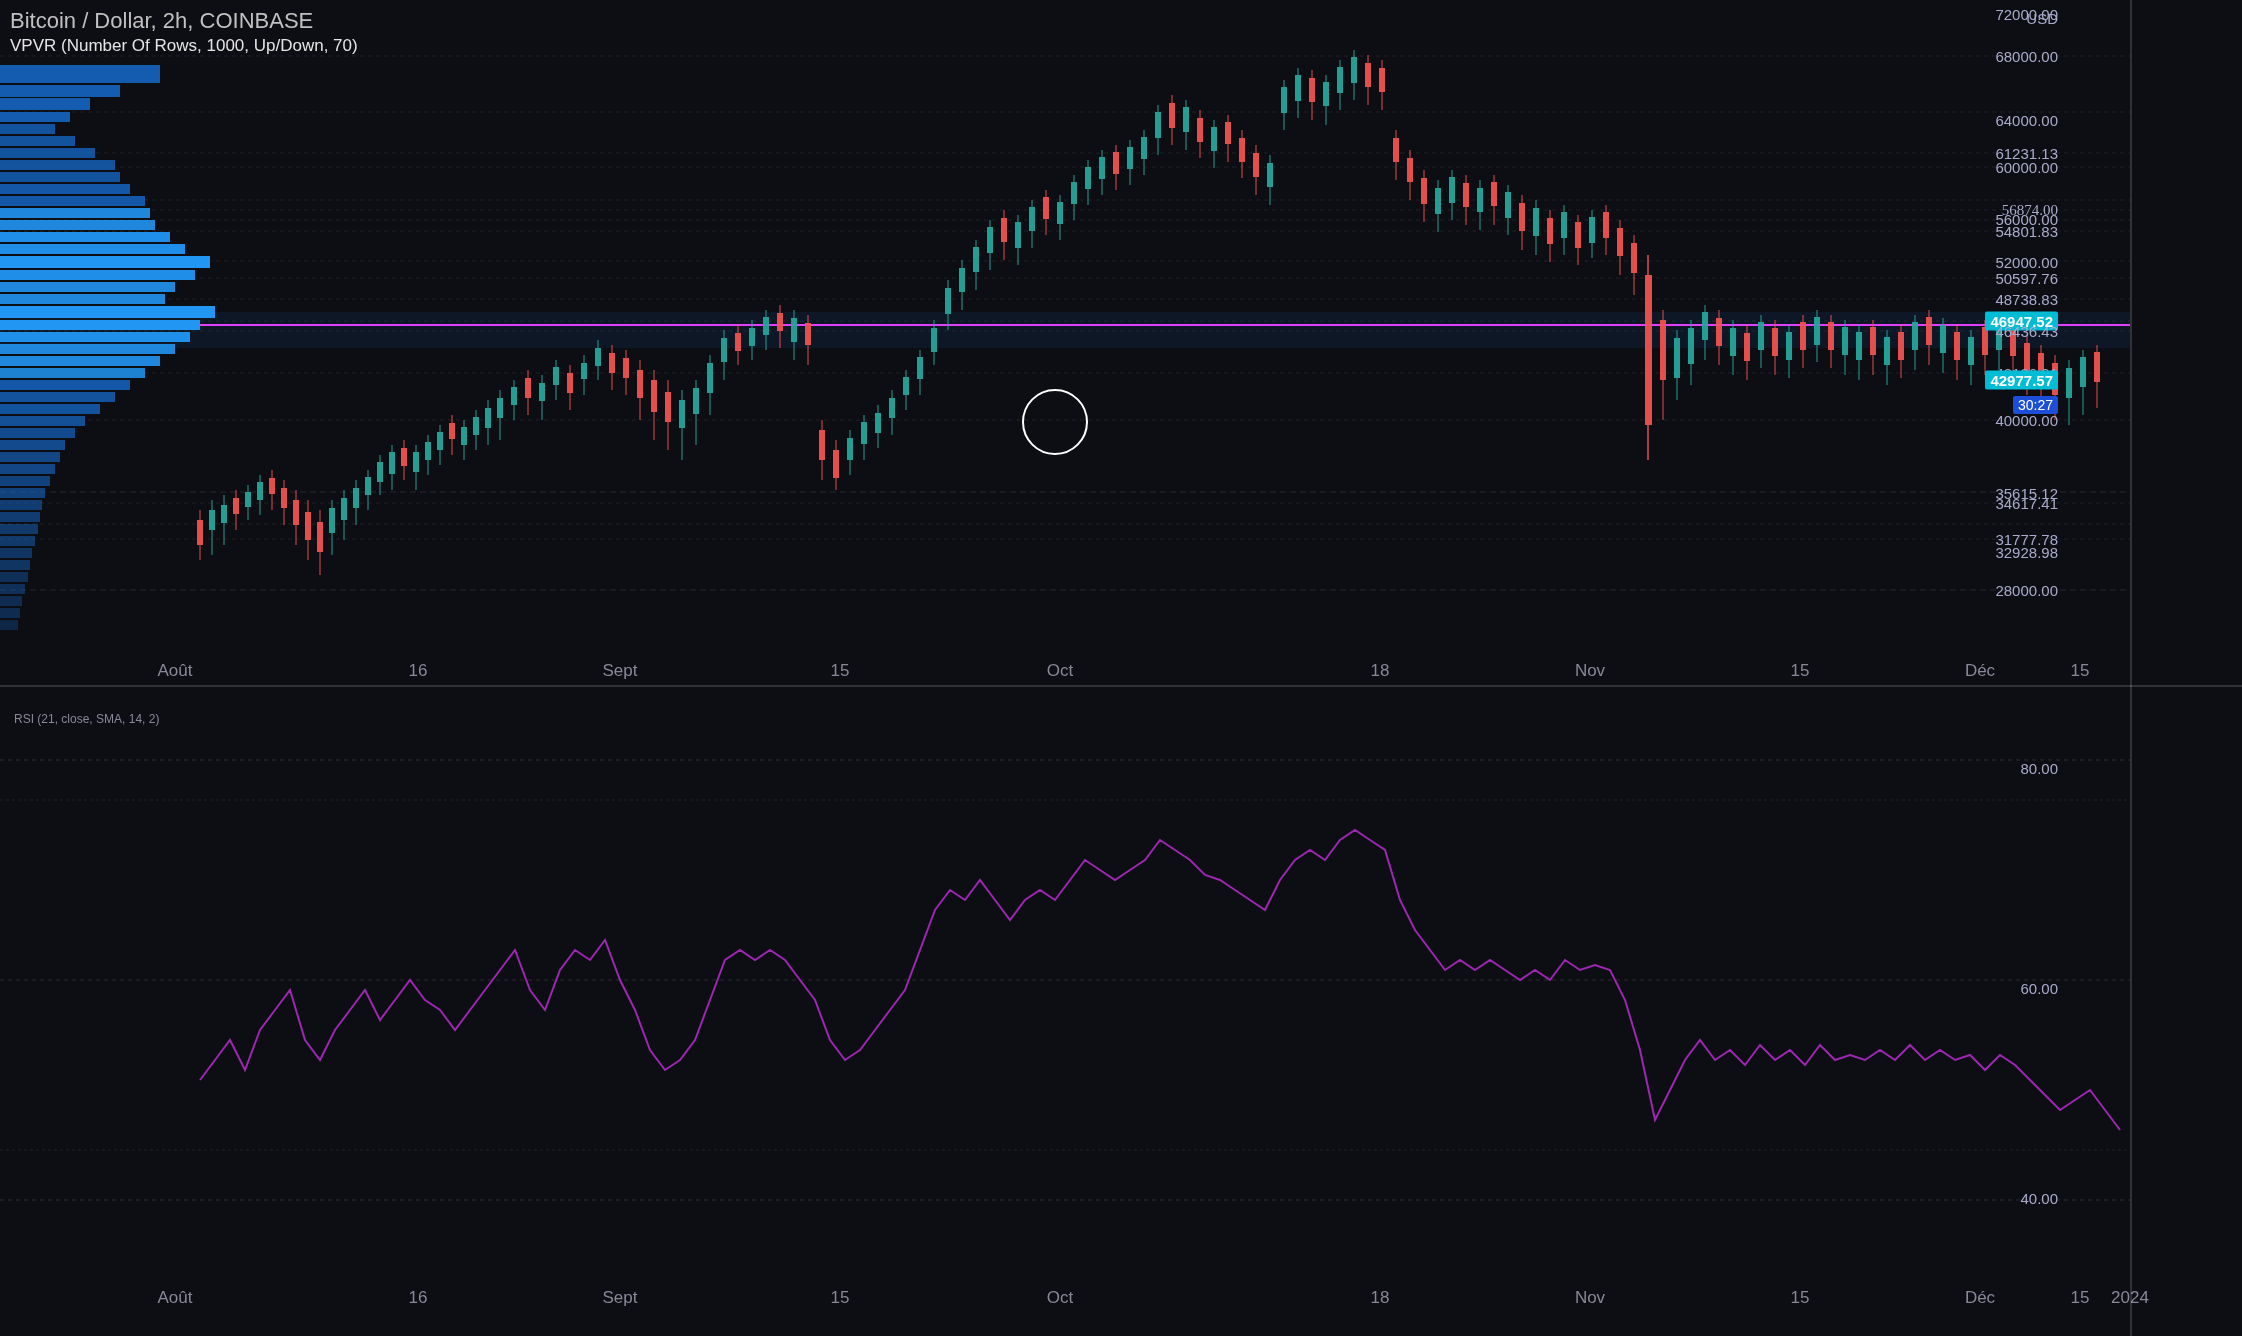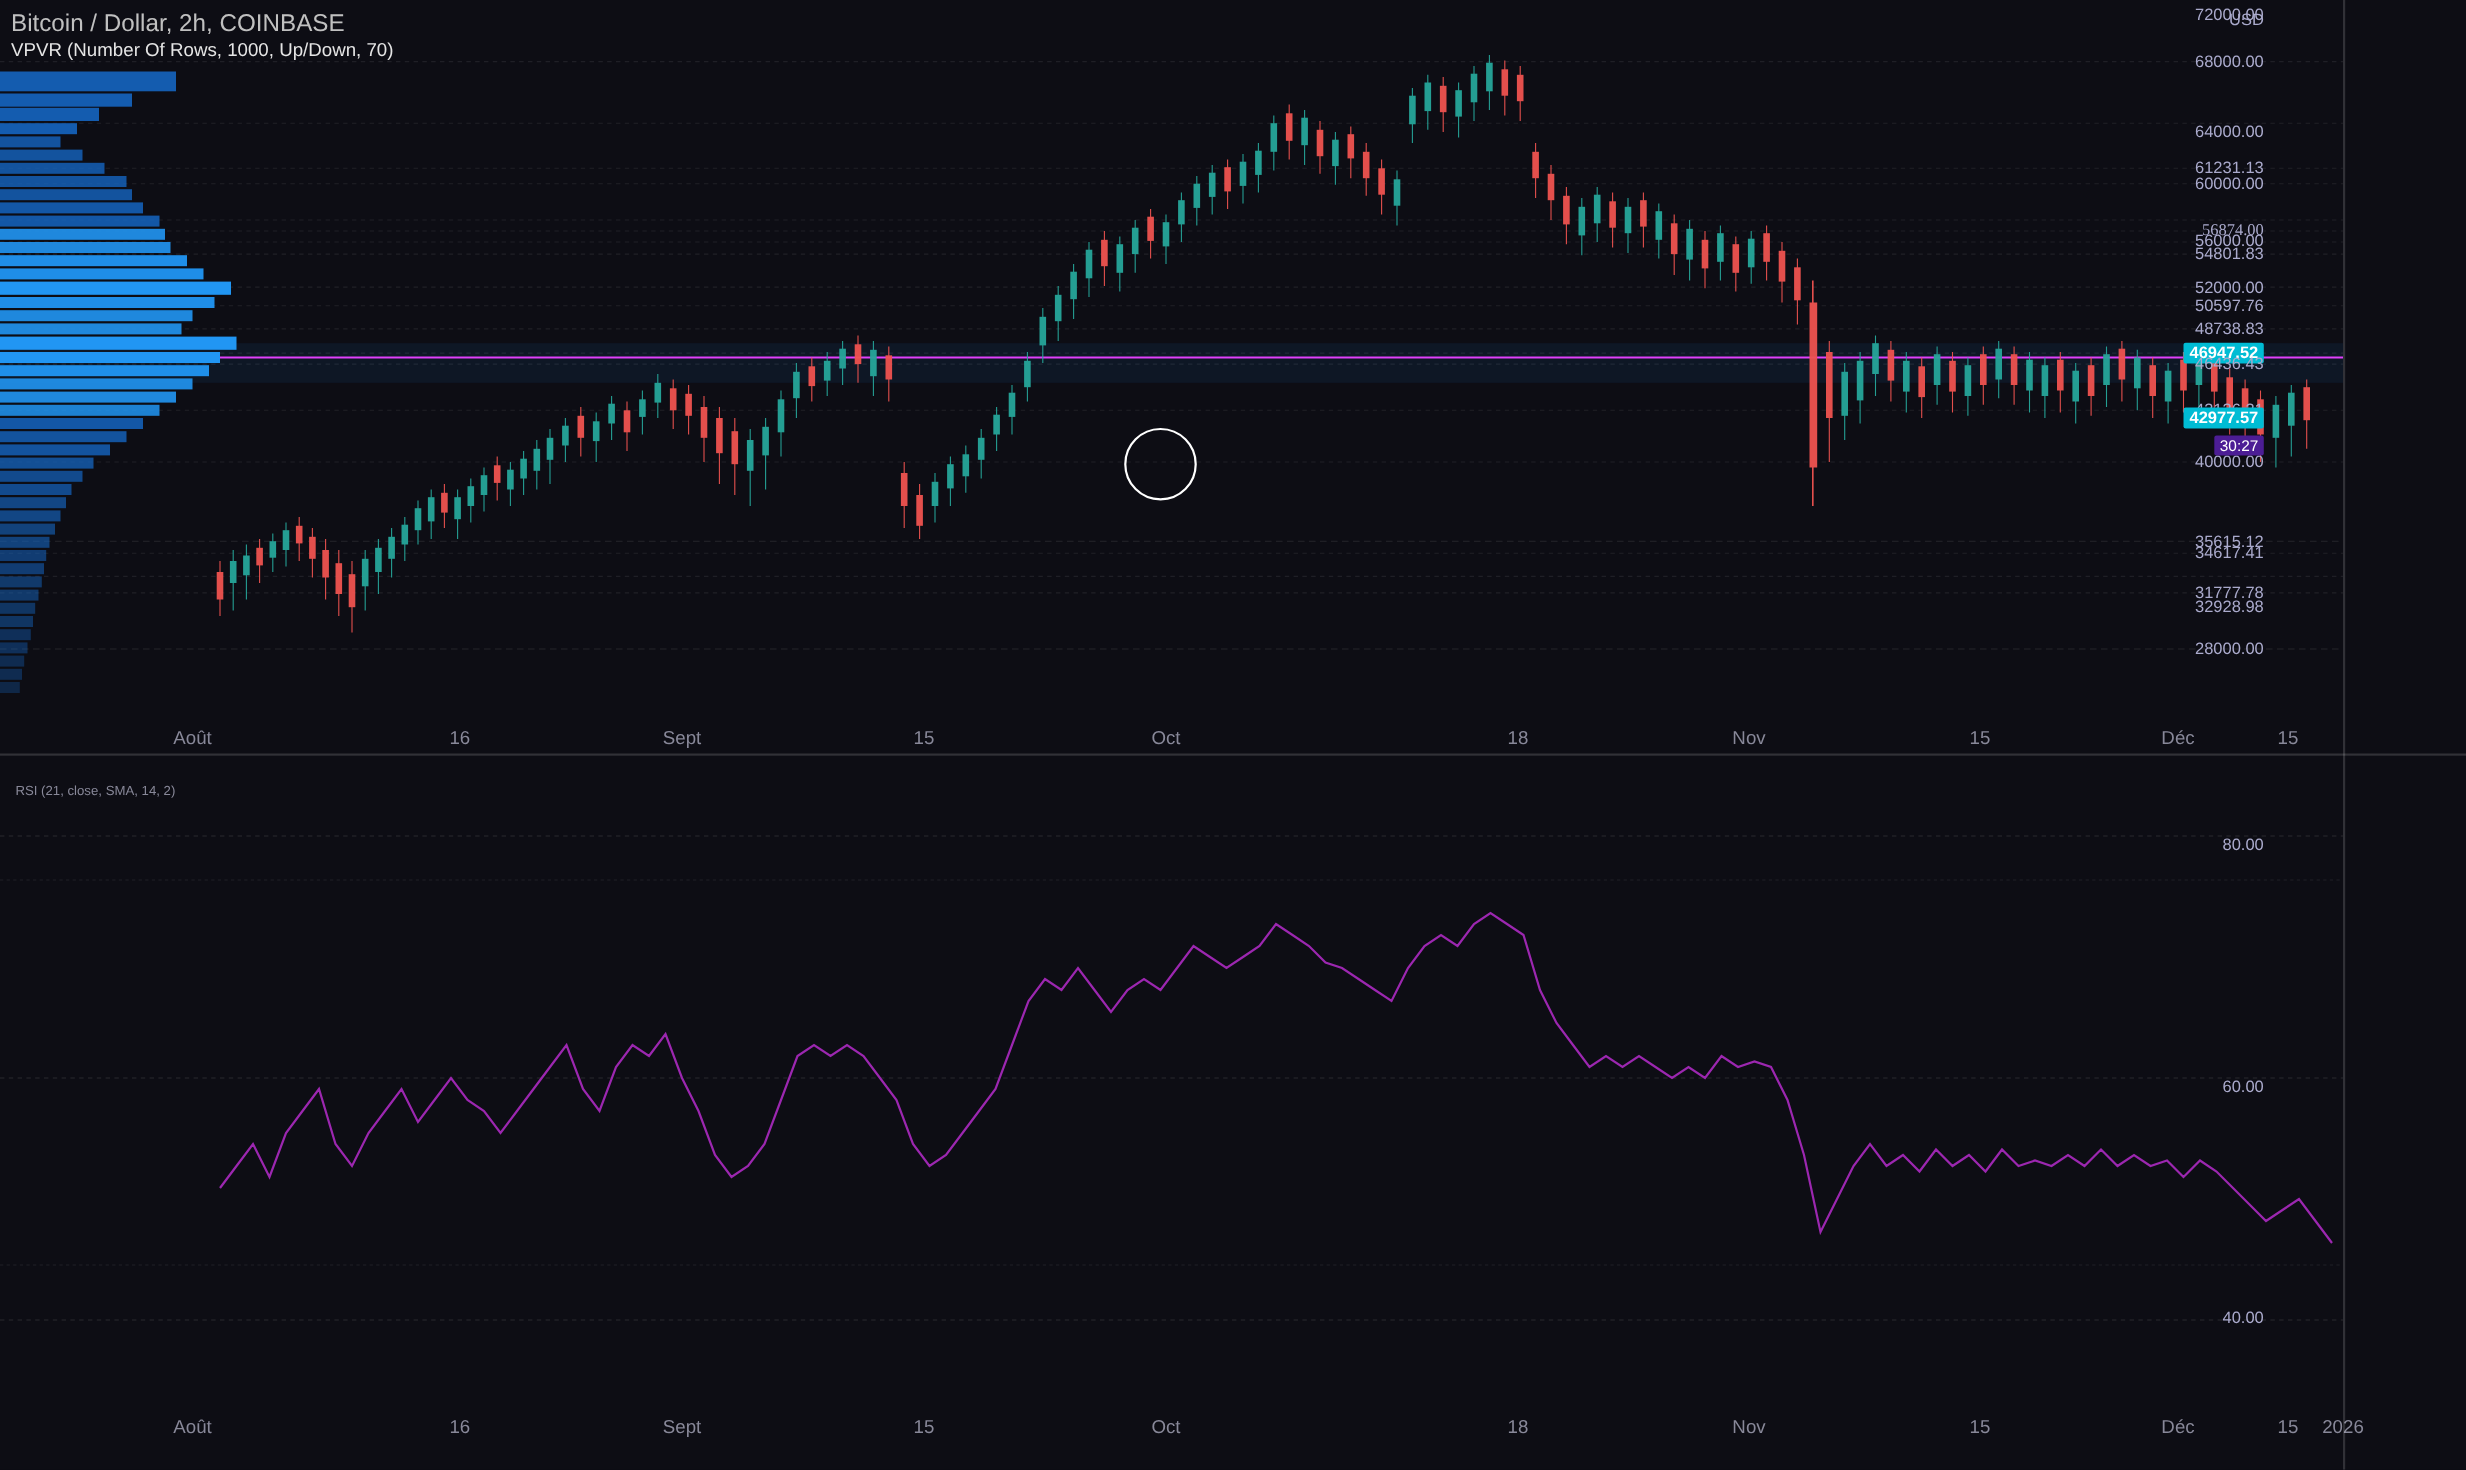--- a/index.html
+++ b/index.html
@@ -570,21 +570,21 @@
   <div class="price-label" style="top: 331px; right: 6px;">46436.43</div>
   <div class="price-label" style="top: 373px; right: 6px;">43136.31</div>
   <div class="price-label highlight" style="top: 380px; right: 6px;">42977.57</div>
   <div class="price-label" style="top: 420px; right: 6px;">40000.00</div>
   <div class="price-label" style="top: 493px; right: 6px;">35615.12</div>
   <div class="price-label" style="top: 503px; right: 6px;">34617.41</div>
   <div class="price-label" style="top: 552px; right: 6px; margin-left: 35px;">32928.98</div>
   <div class="price-label" style="top: 539px; right: 6px;">31777.78</div>
   <div class="price-label" style="top: 590px; right: 6px;">28000.00</div>
 
-  <div style="position:absolute; right:6px; top:396px; background:#4c1d95; color:#fff; font-size:14px; padding:1px 5px; border-radius:2px; z-index:20;">30:27</div>
+  <div style="position:absolute; right:6px; top:396px; background:#1d4ed8; color:#fff; font-size:14px; padding:1px 5px; border-radius:2px; z-index:20;">30:27</div>
 
   <div style="position:absolute; right:6px; top:760px; font-size:15px; color:#aaaacc;">80.00</div>
   <div style="position:absolute; right:6px; top:980px; font-size:15px; color:#aaaacc;">60.00</div>
   <div style="position:absolute; right:6px; top:1190px; font-size:15px; color:#aaaacc;">40.00</div>
 
   <div style="position:absolute; bottom:655px; left:175px; font-size:17px; color:#888899; transform:translateX(-50%);">Août</div>
   <div style="position:absolute; bottom:655px; left:418px; font-size:17px; color:#888899; transform:translateX(-50%);">16</div>
   <div style="position:absolute; bottom:655px; left:620px; font-size:17px; color:#888899; transform:translateX(-50%);">Sept</div>
   <div style="position:absolute; bottom:655px; left:840px; font-size:17px; color:#888899; transform:translateX(-50%);">15</div>
   <div style="position:absolute; bottom:655px; left:1060px; font-size:17px; color:#888899; transform:translateX(-50%);">Oct</div>
@@ -597,17 +597,17 @@
   <div style="position:absolute; bottom:28px; left:175px; font-size:17px; color:#888899; transform:translateX(-50%);">Août</div>
   <div style="position:absolute; bottom:28px; left:418px; font-size:17px; color:#888899; transform:translateX(-50%);">16</div>
   <div style="position:absolute; bottom:28px; left:620px; font-size:17px; color:#888899; transform:translateX(-50%);">Sept</div>
   <div style="position:absolute; bottom:28px; left:840px; font-size:17px; color:#888899; transform:translateX(-50%);">15</div>
   <div style="position:absolute; bottom:28px; left:1060px; font-size:17px; color:#888899; transform:translateX(-50%);">Oct</div>
   <div style="position:absolute; bottom:28px; left:1380px; font-size:17px; color:#888899; transform:translateX(-50%);">18</div>
   <div style="position:absolute; bottom:28px; left:1590px; font-size:17px; color:#888899; transform:translateX(-50%);">Nov</div>
   <div style="position:absolute; bottom:28px; left:1800px; font-size:17px; color:#888899; transform:translateX(-50%);">15</div>
   <div style="position:absolute; bottom:28px; left:1980px; font-size:17px; color:#888899; transform:translateX(-50%);">Déc</div>
   <div style="position:absolute; bottom:28px; left:2080px; font-size:17px; color:#888899; transform:translateX(-50%);">15</div>
-  <div style="position:absolute; bottom:28px; left:2130px; font-size:17px; color:#888899; transform:translateX(-50%);">2026</div>
+  <div style="position:absolute; bottom:28px; left:2130px; font-size:17px; color:#888899; transform:translateX(-50%);">2024</div>
 
   <div style="position:absolute; top:0; left:2130px; width:2px; height:1336px; background:rgba(255,255,255,0.15);"></div>
 
 </div>
 
 </body></html>

